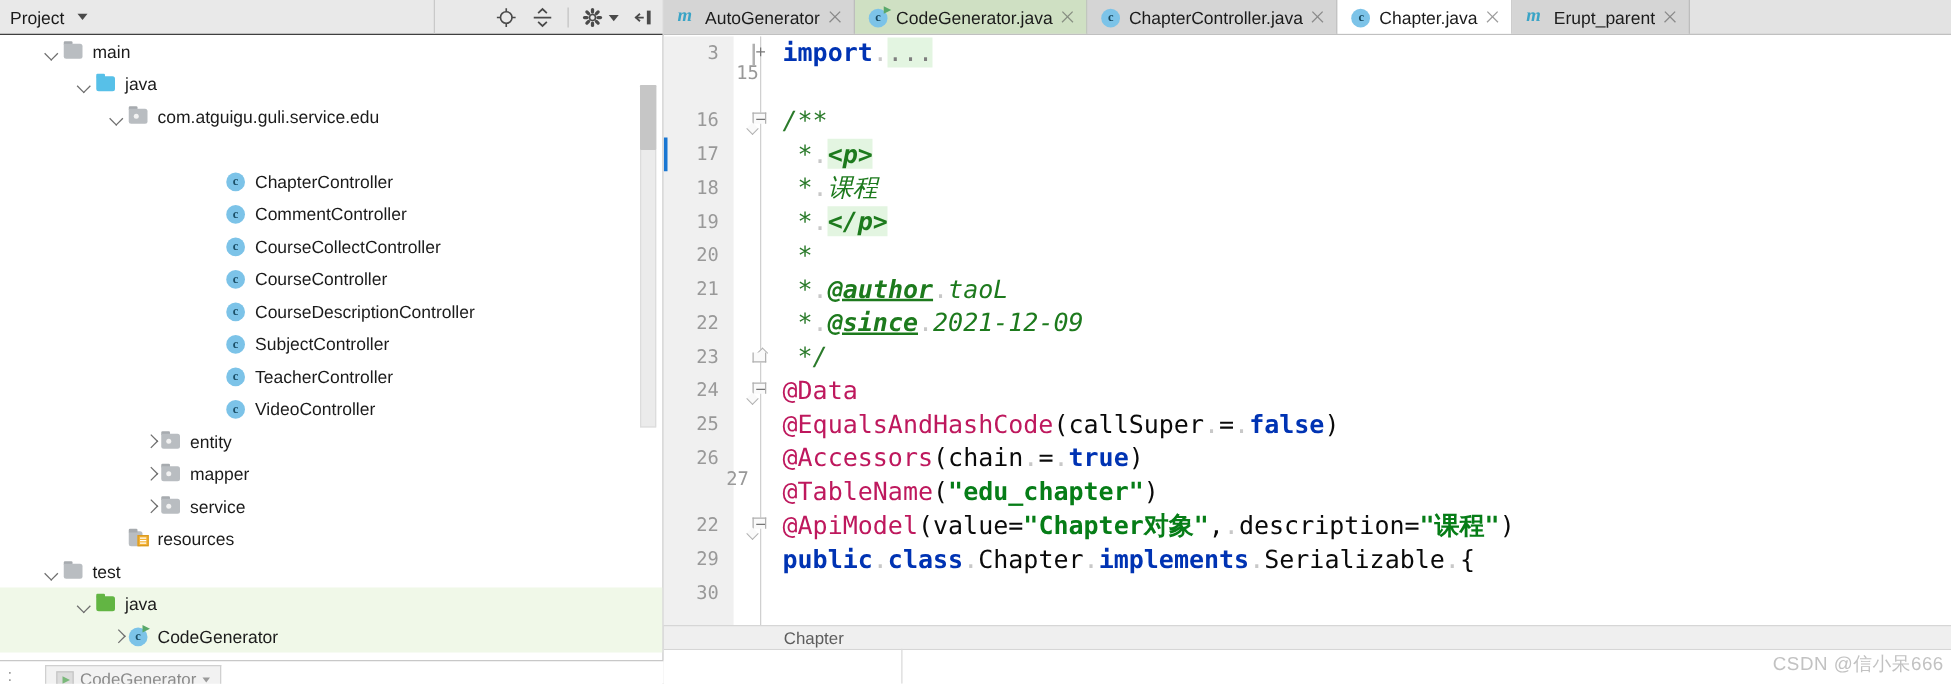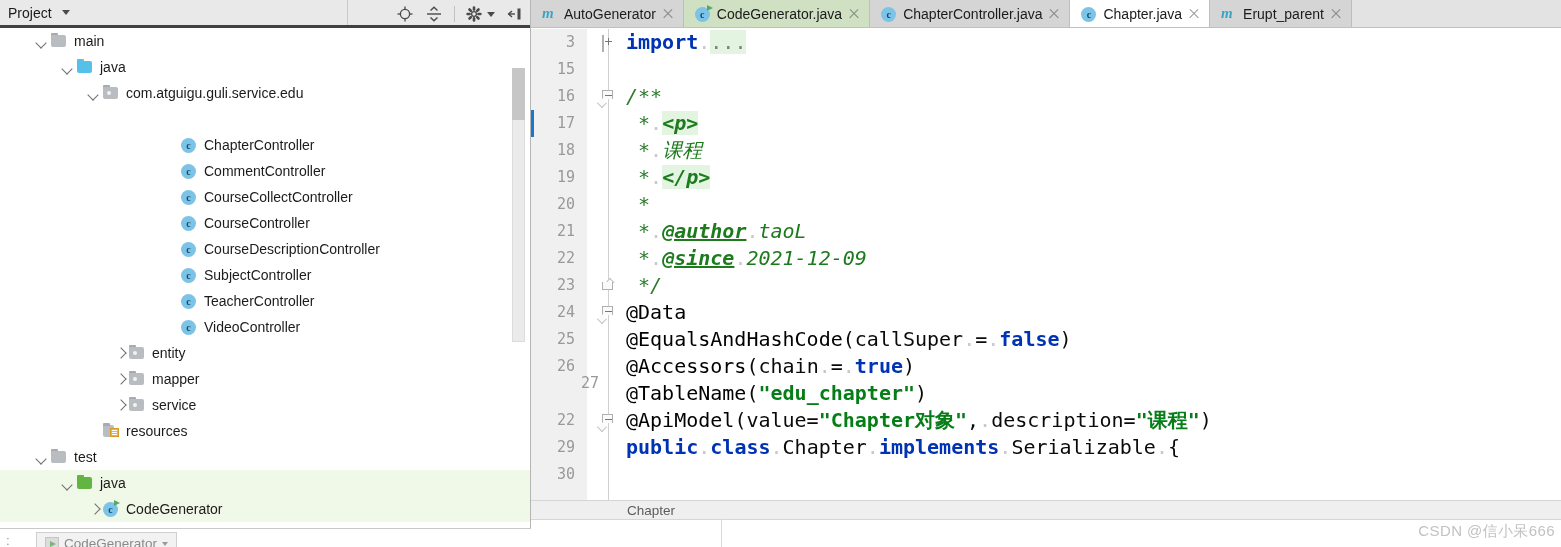--- a/index.html
+++ b/index.html
@@ -13,21 +13,21 @@
   #app { position: relative; width: 1561px; height: 547px; }
 
   
   #left-panel {
     position: absolute; left: 0; top: 0; width: 531px; height: 547px;
     background: #ffffff;
     border-right: 1px solid #b5b5b5;
   }
   #project-header {
     height: 28px; background: #e9e9e9;
-    border-bottom: 3px solid #404040;
+    border-bottom: 1px solid #404040;
     display: flex; align-items: center;
     position: relative;
   }
   #project-title {
     margin-left: 8px; font-size: 14px; color: #1a1a1a;
   }
   .hdr-caret {
     width: 0; height: 0; margin-left: 10px;
     border-left: 4px solid transparent;
     border-right: 4px solid transparent;
@@ -180,21 +180,21 @@
   }
   #caret-marker {
     position: absolute; left: 0; width: 3px; height: 27px; background: #1976d2;
   }
   .codeline {
     position: absolute; left: 95px; height: 27px; line-height: 27px;
     font-family: "DejaVu Sans Mono", monospace; font-size: 20px;
     white-space: pre; color: #0a0a0a;
   }
   .kw   { color: #0033b3; font-weight: bold; }
-  .anno { color: #000000; }
+  .anno { color: #be185d; }
   .str  { color: #067d17; font-weight: bold; }
   .cmt  { color: #2a7a2a; font-style: italic; }
   .cmt-tag { color: #1d7a1d; font-style: italic; font-weight: bold; text-decoration: underline; }
   .cmt-html { color: #1d7a1d; font-style: italic; font-weight: bold; background: #e3f5e1; }
   .cmt-val { color: #1d7a1d; font-style: italic; }
   .dot-sep { color: #c8c8c8; }
   .fold-ph { background: #e3f5e1; color: #7f7f7f; }
 
   
   .fold {
@@ -564,21 +564,21 @@
         </div>
       </div>
 
     <div id="code-area">
       <div id="gutter"></div>
       <div id="gutter-edge"></div>
       <div id="fold-line"></div>
     <div class="lnum" style="top: 0px;">3</div>
         <div class="fold" style="top: 7px;"><span class="fold-box plus"></span></div>
         <div class="codeline" style="top: 0px;"><span class="kw">import</span><span class="dot-sep">.</span><span class="fold-ph">...</span></div>
-        <div class="lnum" style="top: 27px;">15</div>
+        <div class="lnum" style="top: 16px; margin-left: 32px;">15</div>
         <div class="codeline" style="top: 27px;"></div>
         <div class="lnum" style="top: 54px;">16</div>
         <div class="fold" style="top: 61px;"><span class="fold-top"><span class="body"></span><span class="tip"></span></span></div>
         <div class="codeline" style="top: 54px;"><span class="cmt">/**</span></div>
         <div class="lnum" style="top: 81px;">17</div>
         <div class="codeline" style="top: 81px;"><span class="dot-sep"> </span><span class="cmt">*</span><span class="dot-sep">.</span><span class="cmt-html">&lt;p&gt;</span></div>
         <div class="lnum" style="top: 108px;">18</div>
         <div class="codeline" style="top: 108px;"><span class="dot-sep"> </span><span class="cmt">*</span><span class="dot-sep">.</span><span class="cmt-val">课程</span></div>
         <div class="lnum" style="top: 135px;">19</div>
         <div class="codeline" style="top: 135px;"><span class="dot-sep"> </span><span class="cmt">*</span><span class="dot-sep">.</span><span class="cmt-html">&lt;/p&gt;</span></div>

